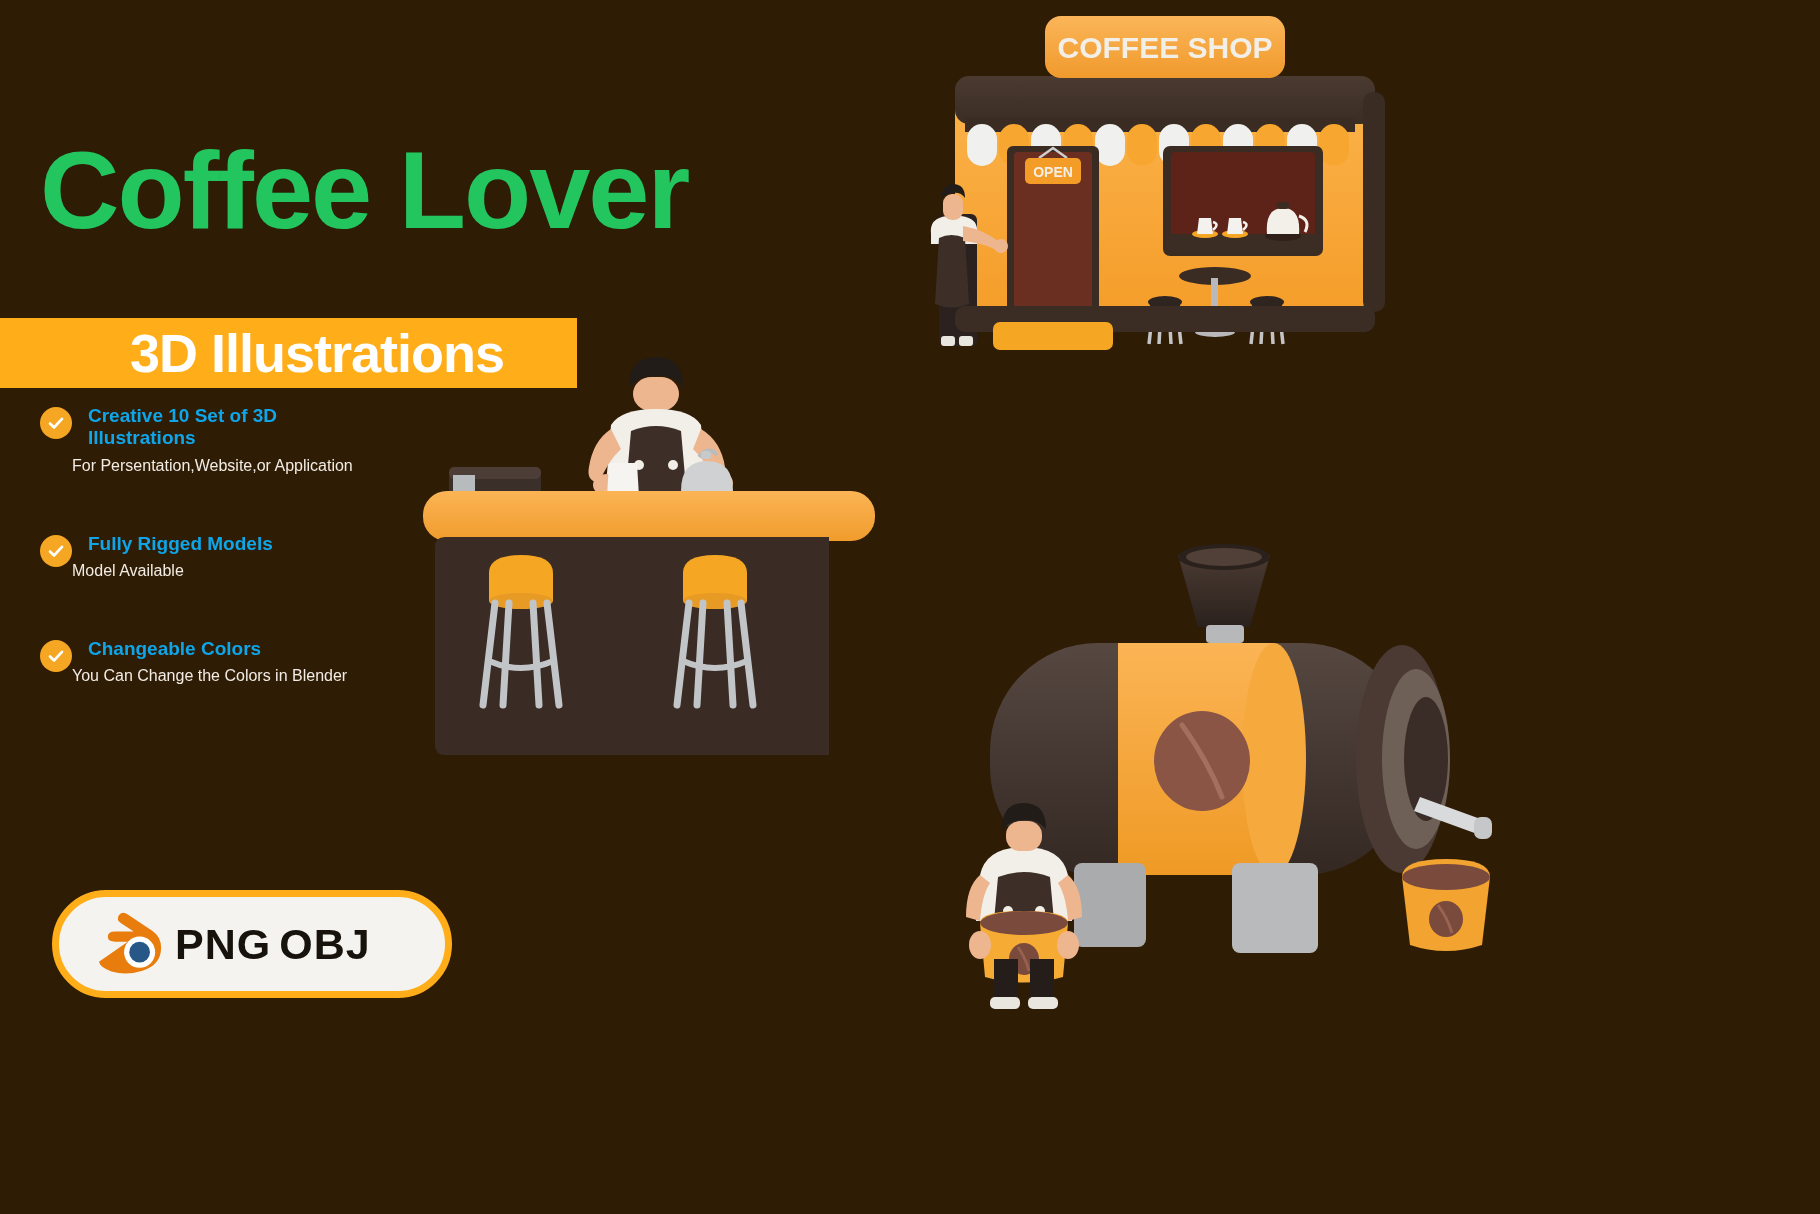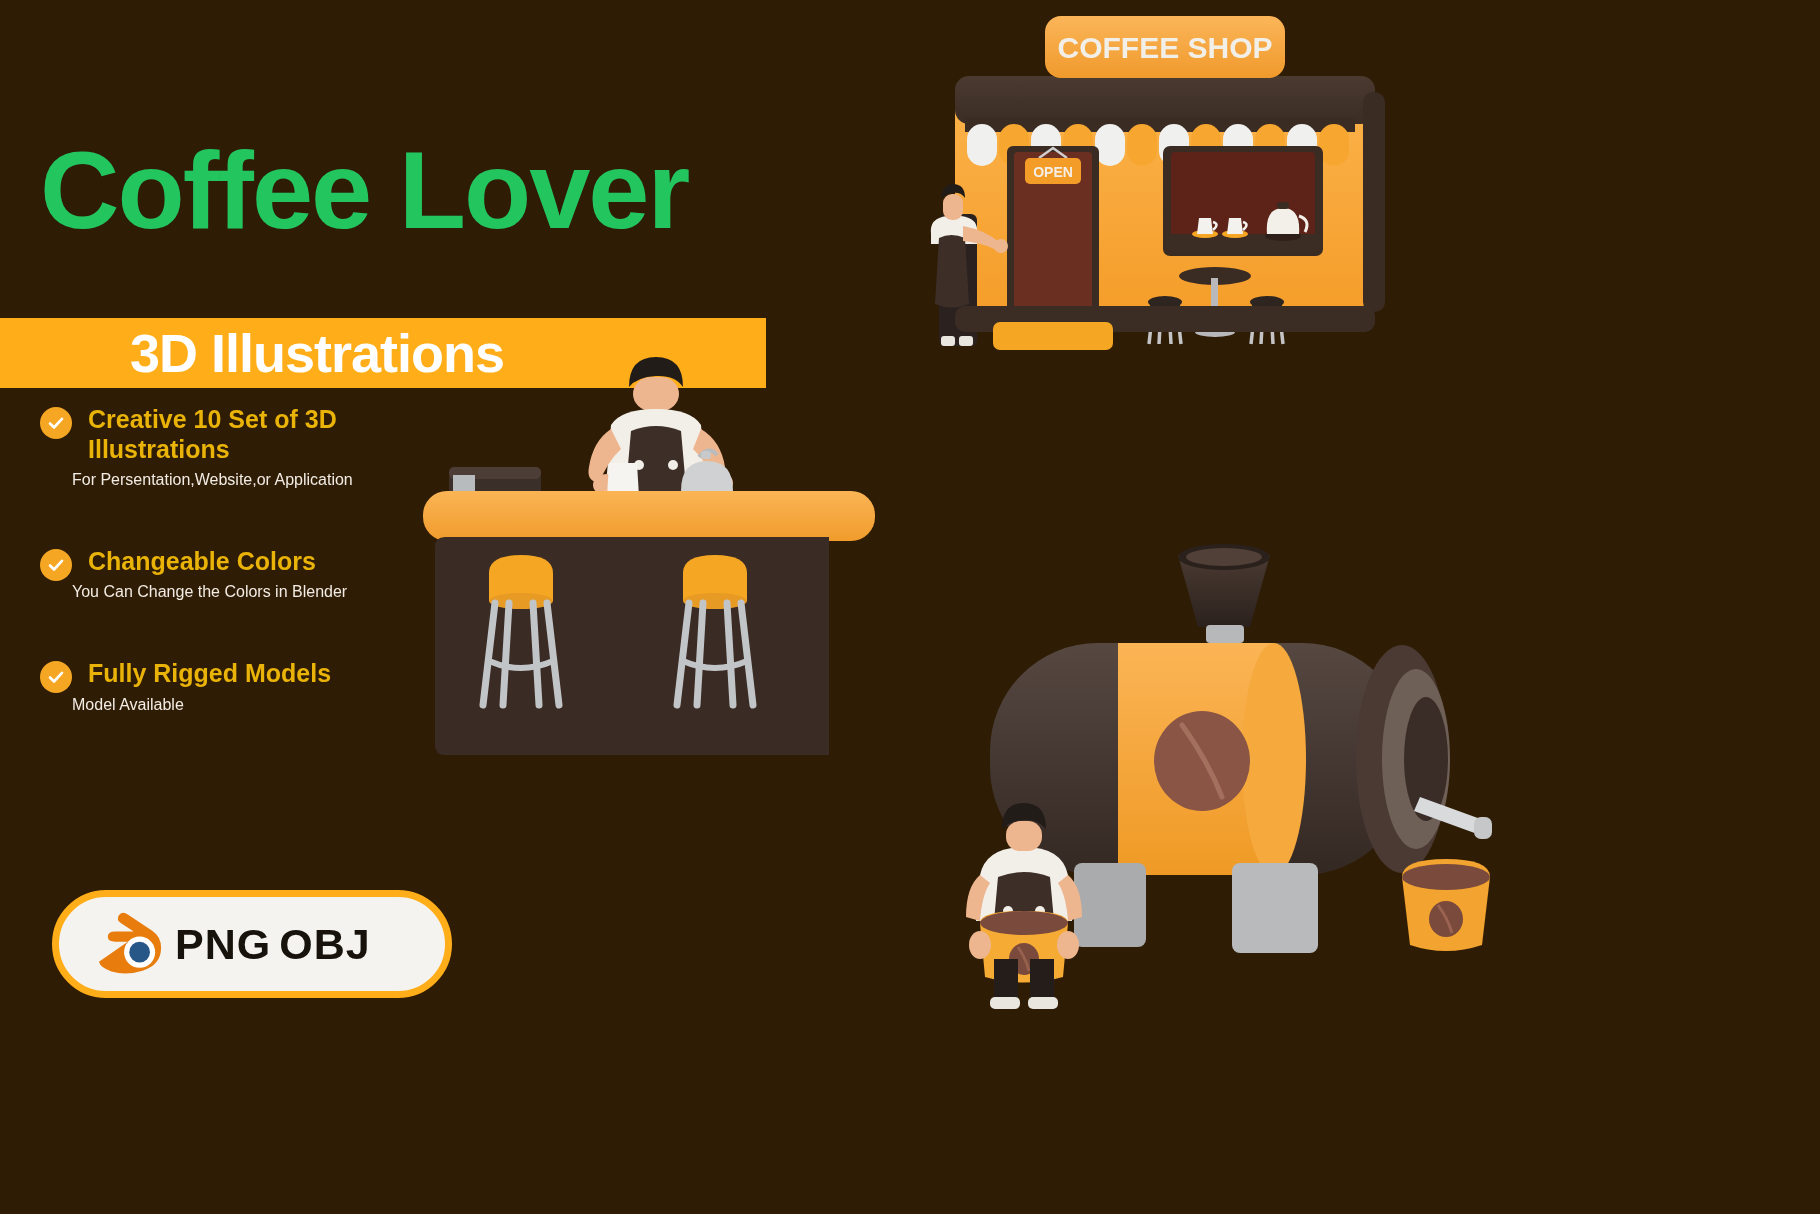--- a/index.html
+++ b/index.html
@@ -14,38 +14,38 @@
 
   
   .title{
     position:absolute;left:40px;top:135px;
     font-size:110px;line-height:1.0;
     font-weight:bold;color:#22c55e;
     letter-spacing:-2px;
     white-space:nowrap;
   }
   .banner{
-    position:absolute;left:0;top:318px;width:766px;height:70px;
+    position:absolute;left:0;top:318px;width:577px;height:70px;
     background:#ffae1a;
   }
   .banner span{
     position:absolute;left:130px;top:50%;transform:translateY(-50%);
     font-size:54px;font-weight:bold;color:#ffffff;letter-spacing:-1px;
     white-space:nowrap;
   }
 
   .features{position:absolute;left:40px;top:405px;width:430px;}
   .feature{position:relative;margin-bottom:38px;}
   .check{
     position:absolute;left:0;top:2px;width:32px;height:32px;border-radius:50%;
     background:#f5a623;display:flex;align-items:center;justify-content:center;
   }
   .check svg{display:block;}
   .feat-title{
-    margin-left:48px;font-size:25px;font-weight:bold;color:#eab308;
+    margin-left:48px;font-size:19px;font-weight:bold;color:#0ea5e9;
     line-height:1.18;max-width:300px;
   }
   .feat-sub{
     margin-left:32px;margin-top:6px;font-size:16px;color:#f2ece4;
     line-height:1.3;max-width:330px;
   }
 
   .format-badge{
     position:absolute;left:52px;top:890px;width:400px;height:108px;
     background:#f5f3f0;border:7px solid #ffae1a;border-radius:54px;
@@ -91,32 +91,32 @@
       <div class="feat-title">Creative 10 Set of 3D Illustrations</div>
       <div class="feat-sub">For Persentation,Website,or Application</div>
     </div>
 
     <div class="feature" style="margin-top:56px;">
       <div class="check">
         <svg width="20" height="20" viewBox="0 0 20 20">
             <path d="M4 10.5 L8 14.5 L16 5.8" fill="none" stroke="#ffffff" stroke-width="2.6" stroke-linecap="round" stroke-linejoin="round"></path>
           </svg>
       </div>
-      <div class="feat-title">Changeable Colors</div>
-      <div class="feat-sub">You Can Change the Colors in Blender</div>
+      <div class="feat-title">Fully Rigged Models</div>
+      <div class="feat-sub">Model Available</div>
     </div>
 
     <div class="feature" style="margin-top:56px;">
       <div class="check">
         <svg width="20" height="20" viewBox="0 0 20 20">
             <path d="M4 10.5 L8 14.5 L16 5.8" fill="none" stroke="#ffffff" stroke-width="2.6" stroke-linecap="round" stroke-linejoin="round"></path>
           </svg>
       </div>
-      <div class="feat-title">Fully Rigged Models</div>
-      <div class="feat-sub">Model Available</div>
+      <div class="feat-title">Changeable Colors</div>
+      <div class="feat-sub">You Can Change the Colors in Blender</div>
     </div>
 
   </div>
 
   <div class="format-badge">
     <svg class="blender-logo" viewBox="0 0 100 100">
       <path d="M8 74 L47 47 L30 47 Q20 47 20 40 Q20 33 30 33 L55 33 L38 22 Q31 17 35 11 Q40 5 47 10 L80 32 Q92 40 92 55 Q92 78 67 86 Q45 93 25 87 Q10 82 8 74 Z" fill="#e87d0d"></path>
       <circle cx="63" cy="61" r="21" fill="#ffffff"></circle>
       <circle cx="63" cy="61" r="14" fill="#265787"></circle>
     </svg>

